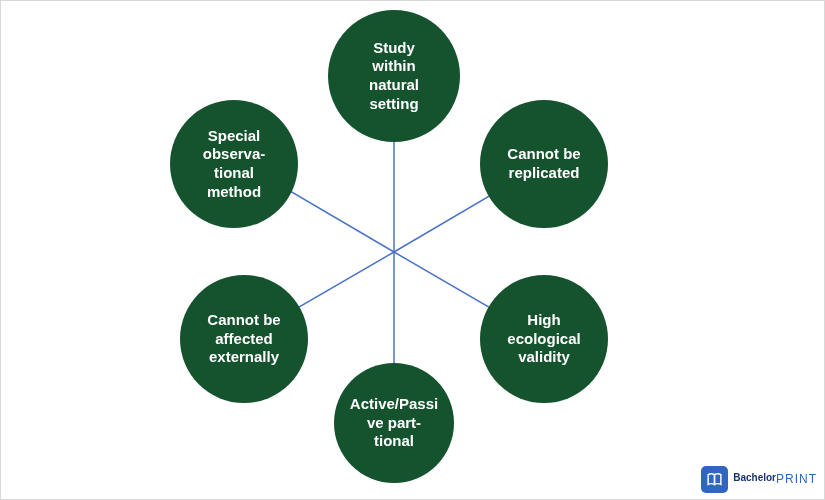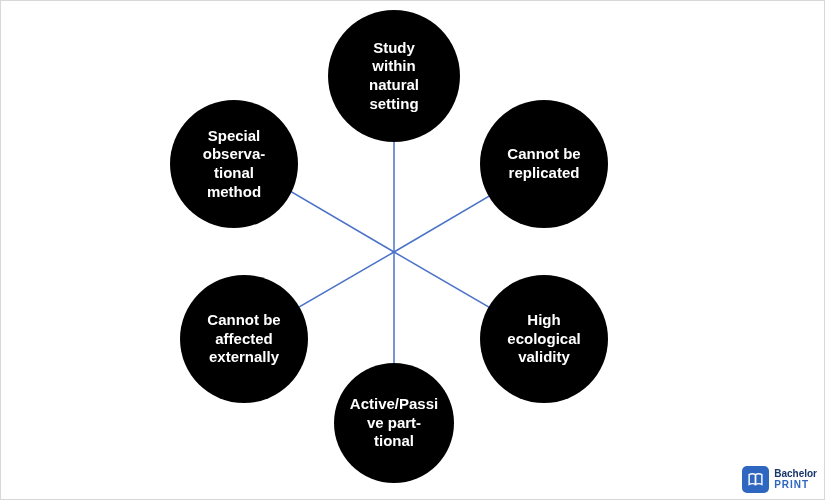--- a/index.html
+++ b/index.html
@@ -14,21 +14,21 @@
   }
   .lines {
     position: absolute;
     left: 0; top: 0;
     width: 825px; height: 500px;
     z-index: 1;
   }
   .node {
     position: absolute;
     border-radius: 50%;
-    background: #000000;
+    background: #14532d;
     color: #ffffff;
     display: flex;
     align-items: center;
     justify-content: center;
     text-align: center;
     z-index: 2;
   }
   .node .label {
     white-space: pre-line;
     line-height: 1.25;
@@ -64,31 +64,32 @@
     width: 27px;
     height: 27px;
     border-radius: 5px;
     background: #2f66c0;
     display: flex;
     align-items: center;
     justify-content: center;
   }
   .brand-text {
     display: flex;
-    flex-direction: column;
+    flex-direction: row;
     line-height: 1.05;
+    text-align: center;
   }
   .brand-name {
     font-size: 10px;
     font-weight: 700;
     color: #17356b;
   }
   .brand-sub {
-    font-size: 10px;
-    font-weight: 700;
+    font-size: 12px;
+    font-weight: 400;
     letter-spacing: 1px;
     color: #2f66c0;
   }
 </style>
 </head>
 <body>
 
 <div class="frame">
 
   <svg class="lines" viewBox="0 0 825 500" xmlns="http://www.w3.org/2000/svg">

